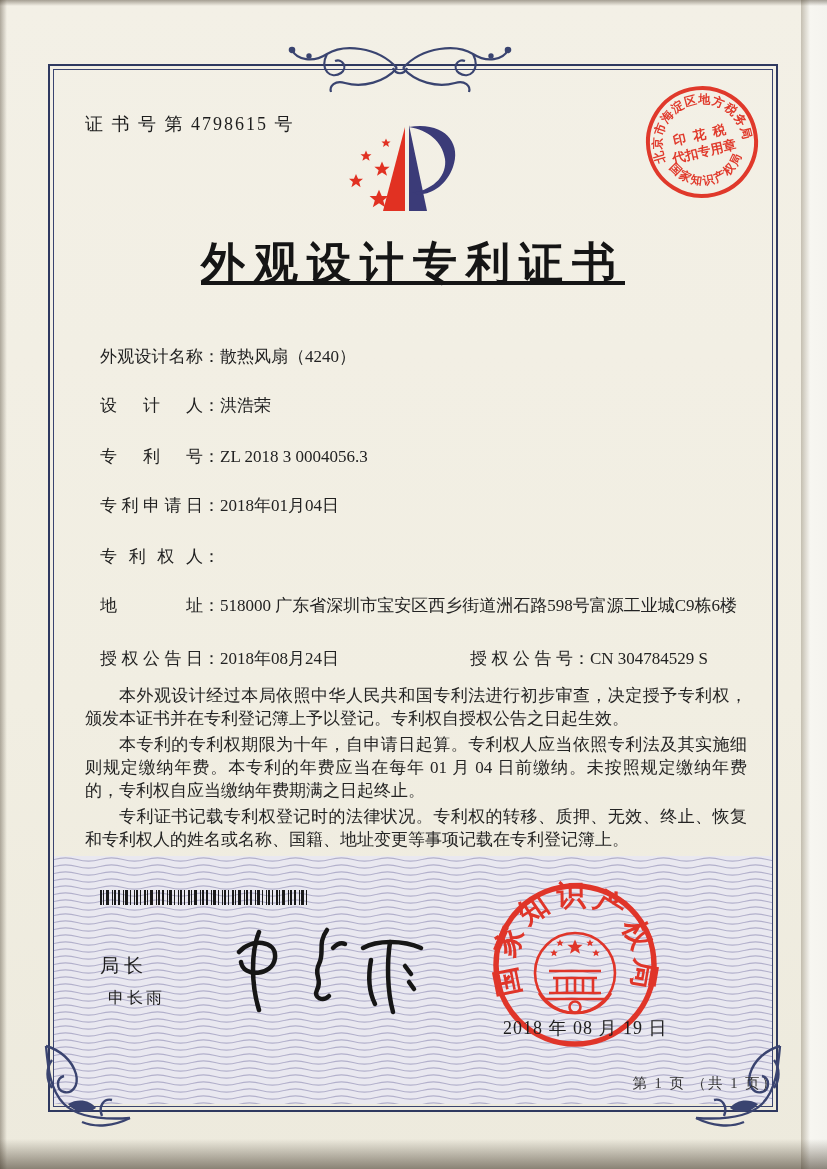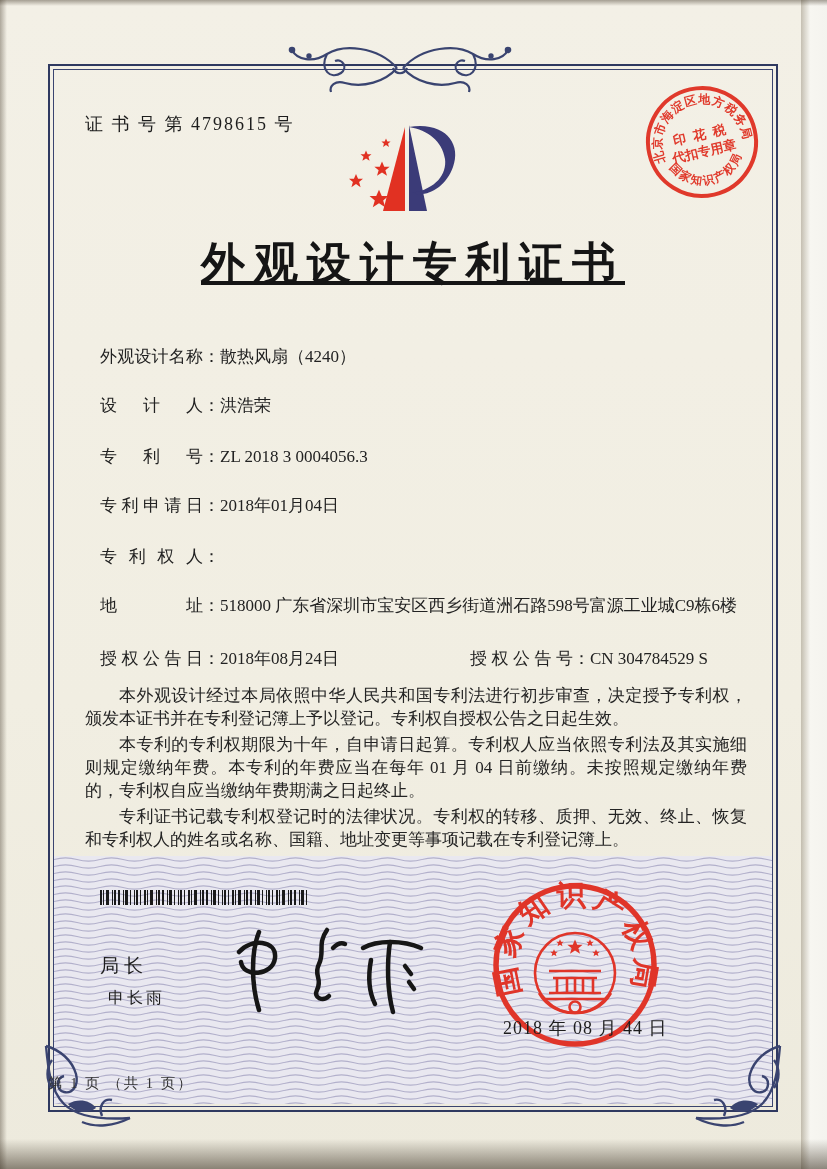--- a/index.html
+++ b/index.html
@@ -61,21 +61,21 @@
   #body-paragraphs p{margin:0 0 3px 0;text-indent:2em;}
 
   
   .barcode{position:absolute;left:100px;top:890px;z-index:3;}
   .director-label{position:absolute;left:100px;top:953px;z-index:3;font-size:19px;letter-spacing:5px;color:#1c1c1c;}
   .director-name{position:absolute;left:108px;top:988px;z-index:3;font-size:16px;letter-spacing:3px;color:#1c1c1c;}
   .signature{position:absolute;left:225px;top:918px;z-index:4;}
   .seal{position:absolute;left:487px;top:877px;z-index:3;}
   .seal text{fill:#e03529;font-weight:bold;font-family:"Liberation Serif",serif;}
   .seal-date{position:absolute;left:503px;top:1016px;z-index:5;font-size:18px;letter-spacing:1px;color:#1d1d1d;}
-  .page-info{position:absolute;left:48px;top:1074px;width:730px;z-index:3;text-align:left;font-size:14.5px;color:#333;letter-spacing:2px;}
+  .page-info{position:absolute;left:48px;top:1074px;width:730px;z-index:3;text-align:right;font-size:14.5px;color:#333;letter-spacing:2px;}
 
   .ornament{position:absolute;z-index:3;}
   .ornament-top{left:285px;top:42px;}
   .ornament-bl{left:38px;top:1042px;}
   .ornament-br{left:688px;top:1042px;transform:scaleX(-1);}
 </style>
 </head>
 <body>
 
 <div id="scene">
@@ -365,21 +365,21 @@
         <path transform="translate(67,76) scale(0.62)" d="M0,-6 L1.8,-1.9 L6.1,-1.9 L2.7,0.9 L4,5.4 L0,2.7 L-4,5.4 L-2.7,0.9 L-6.1,-1.9 L-1.8,-1.9 Z"></path>
         <path transform="translate(109,76) scale(0.62)" d="M0,-6 L1.8,-1.9 L6.1,-1.9 L2.7,0.9 L4,5.4 L0,2.7 L-4,5.4 L-2.7,0.9 L-6.1,-1.9 L-1.8,-1.9 Z"></path>
       </g>
       <path d="M62 94 H114 M66 101 H110"></path>
       <path d="M70 101 V116 M80 101 V116 M96 101 V116 M106 101 V116 M88 101 V116"></path>
       <path d="M62 116 H114 M58 122 H118"></path>
       <circle cx="88" cy="130" r="5.5"></circle>
       <path d="M52 116 C 60 130, 74 136, 88 136 M124 116 C 116 130, 102 136, 88 136"></path>
     </g>
   </svg>
-  <div class="seal-date">2018 年 08 月 44 日</div>
+  <div class="seal-date">2018 年 08 月 19 日</div>
 
   <div class="page-info">第 1 页 （共 1 页）</div>
 
   <div class="edge edge-right-page"></div>
   <div class="edge edge-top"></div>
   <div class="edge edge-left"></div>
   <div class="edge edge-bottom"></div>
 </div>
 
 </body></html>

